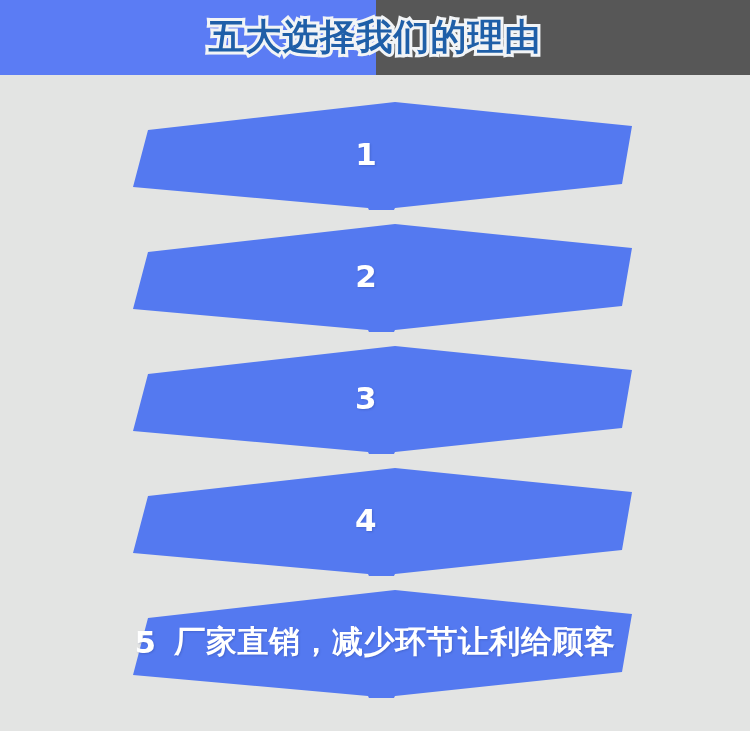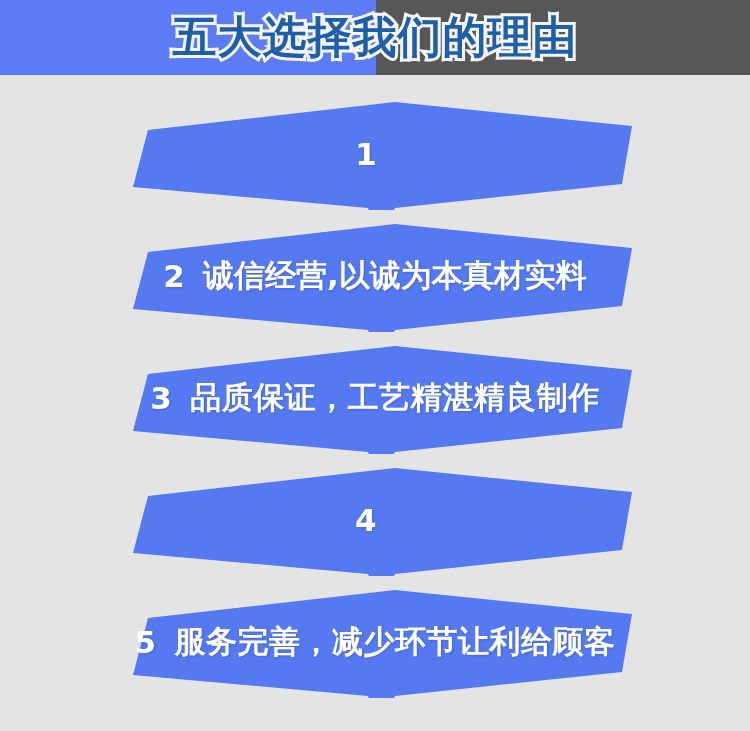--- a/index.html
+++ b/index.html
@@ -51,21 +51,21 @@
   }
   .header-title {
     position: absolute;
     left: 0;
     top: 0;
     width: 750px;
     height: 75px;
     display: flex;
     align-items: center;
     justify-content: center;
-    font-size: 44px;
+    font-size: 36px;
     font-weight: bold;
     letter-spacing: 1px;
     color: #1f5fa8;
     -webkit-text-stroke: 6px #f2f4f6;
     paint-order: stroke fill;
     white-space: nowrap;
     font-family: "DejaVu Sans", "Liberation Sans", sans-serif;
   }
 
   
@@ -141,47 +141,45 @@
         <span class="row-num">1</span>
       </div>
     </div>
 
     <div class="row r2" style="top:145px">
       <svg class="row-shape" viewBox="0 0 750 112" preserveAspectRatio="none">
         <polygon points="395,4 632,28 622,86 395,110 381,137 368,110 133,89 148,32" fill="#5479f0"></polygon>
       </svg>
       <div class="row-text">
         <span class="row-num">2</span>
-        <span class="row-label">诚信经营,以诚为本真材实料</span>
       </div>
     </div>
 
     <div class="row r3" style="top:267px">
       <svg class="row-shape" viewBox="0 0 750 112" preserveAspectRatio="none">
         <polygon points="395,4 632,28 622,86 395,110 381,137 368,110 133,89 148,32" fill="#5479f0"></polygon>
       </svg>
       <div class="row-text">
         <span class="row-num">3</span>
-        <span class="row-label">品质保证，工艺精湛精良制作</span>
       </div>
     </div>
 
     <div class="row r4" style="top:389px">
       <svg class="row-shape" viewBox="0 0 750 112" preserveAspectRatio="none">
         <polygon points="395,4 632,28 622,86 395,110 381,137 368,110 133,89 148,32" fill="#5479f0"></polygon>
       </svg>
       <div class="row-text">
         <span class="row-num">4</span>
       </div>
     </div>
 
     <div class="row r5" style="top:511px">
       <svg class="row-shape" viewBox="0 0 750 112" preserveAspectRatio="none">
         <polygon points="395,4 632,28 622,86 395,110 381,137 368,110 133,89 148,32" fill="#5479f0"></polygon>
       </svg>
       <div class="row-text">
         <span class="row-num">5</span>
-        <span class="row-label">服务完善，减少环节让利给顾客</span>
+        <span class="row-label">厂家直销，减少环节让利给顾客</span>
       </div>
     </div>
 
   </div>
 </div>
 
 </body></html>

